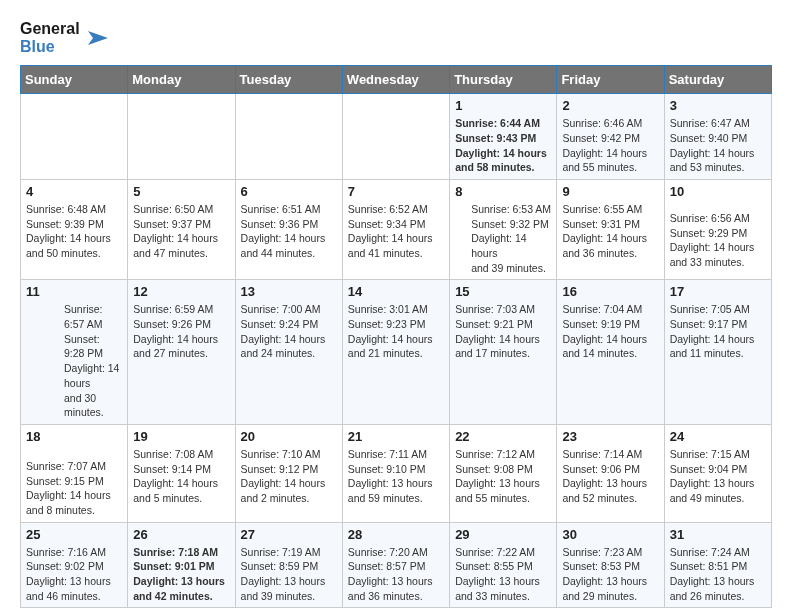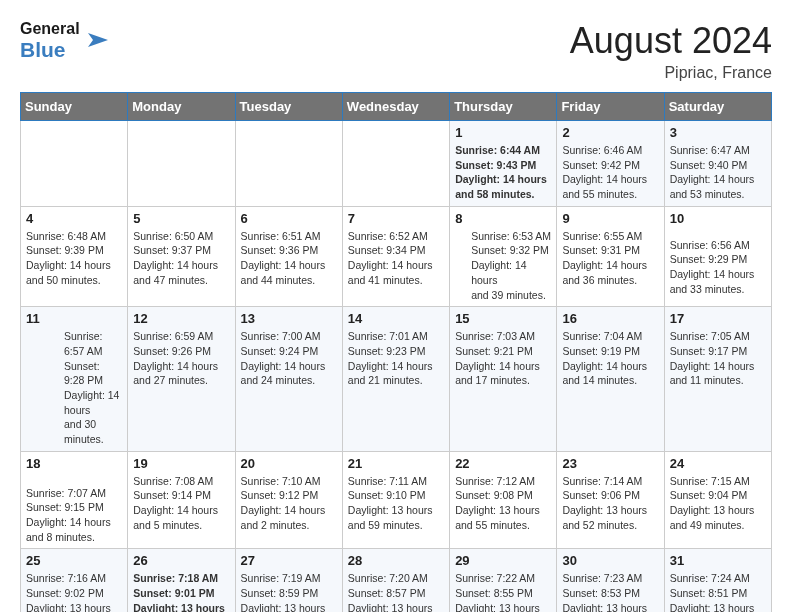--- a/index.html
+++ b/index.html
@@ -78,32 +78,28 @@
 <body>
 
 <div class="header">
   <div class="logo">
     <div>
       <div style="display:flex;align-items:center;">
         <div>
           <div style="font-size:16px;font-weight:bold;color:#1a1a1a;line-height:1.1;">
             <span style="color:#1a1a1a;">General</span>
           </div>
-          <div style="font-size:21px;font-weight:bold;color:#3a7dbf;line-height:1.1;">Blue</div>
+          <div style="font-size:16px;font-weight:bold;color:#3a7dbf;line-height:1.1;">Blue</div>
         </div>
 
         <svg width="30" height="30" viewBox="0 0 30 30" style="margin-left:3px;">
           <polygon points="5,8 25,15 5,22 10,15" fill="#3a7dbf"></polygon>
         </svg>
       </div>
     </div>
-  </div>
-  <div class="title-block">
-    <div class="month-title">August 2024</div>
-    <div class="location">Pipriac, France</div>
   </div>
 </div>
 
 <table>
   <thead>
     <tr>
     <th>Sunday</th>
         <th>Monday</th>
         <th>Tuesday</th>
         <th>Wednesday</th>
@@ -208,21 +204,21 @@
         </td>
         <td>
           <span class="day-number">13</span>
           <div class="day-info" style="white-space: pre-line;">Sunrise: 7:00 AM
 Sunset: 9:24 PM
 Daylight: 14 hours
 and 24 minutes.</div>
         </td>
         <td>
           <span class="day-number">14</span>
-          <div class="day-info" style="white-space: pre-line;">Sunrise: 7:01 AM
+          <div class="day-info" style="white-space: pre-line;">Sunrise: 3:01 AM
 Sunset: 9:23 PM
 Daylight: 14 hours
 and 21 minutes.</div>
         </td>
         <td>
           <span class="day-number">15</span>
           <div class="day-info" style="white-space: pre-line;">Sunrise: 7:03 AM
 Sunset: 9:21 PM
 Daylight: 14 hours
 and 17 minutes.</div>

